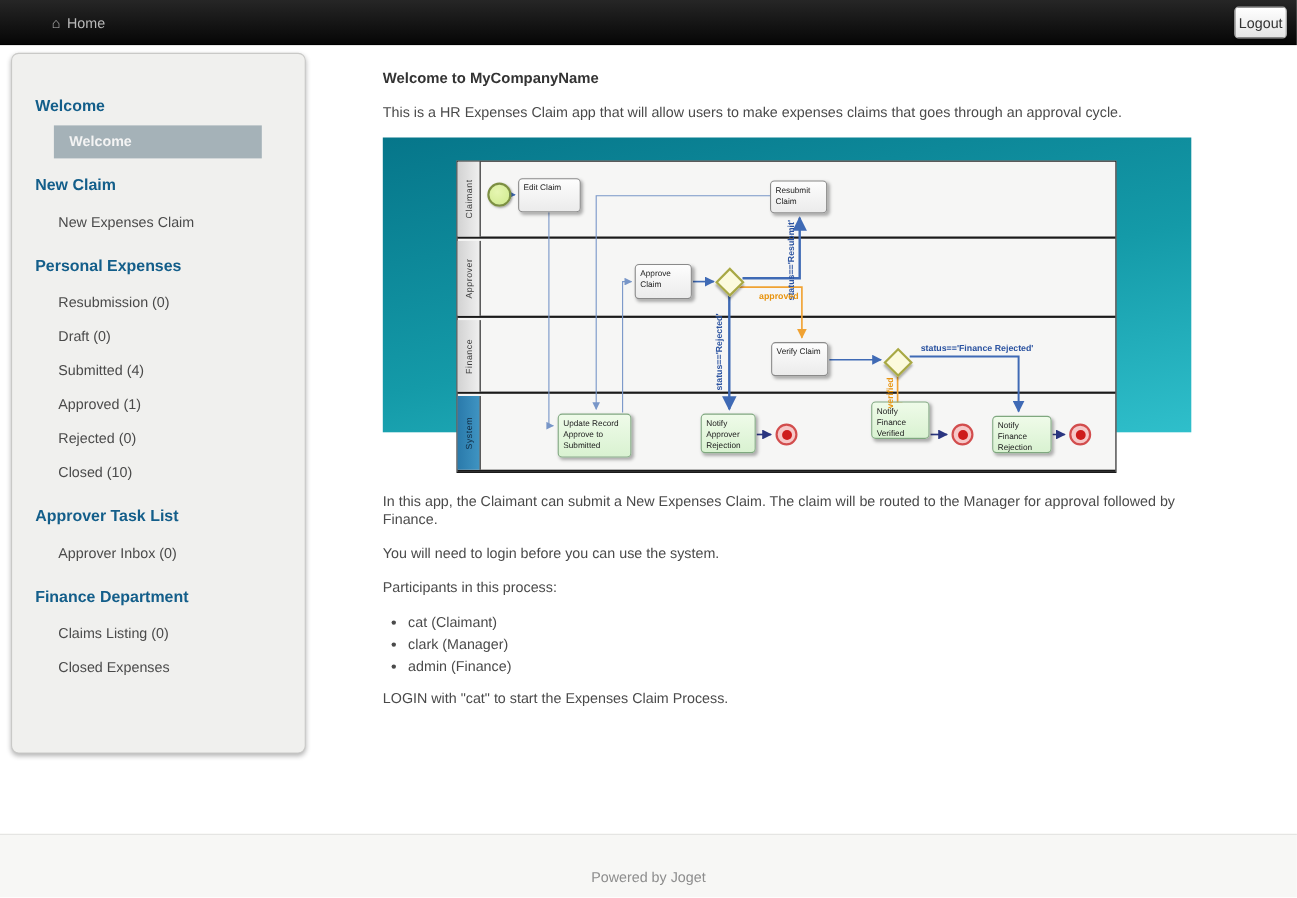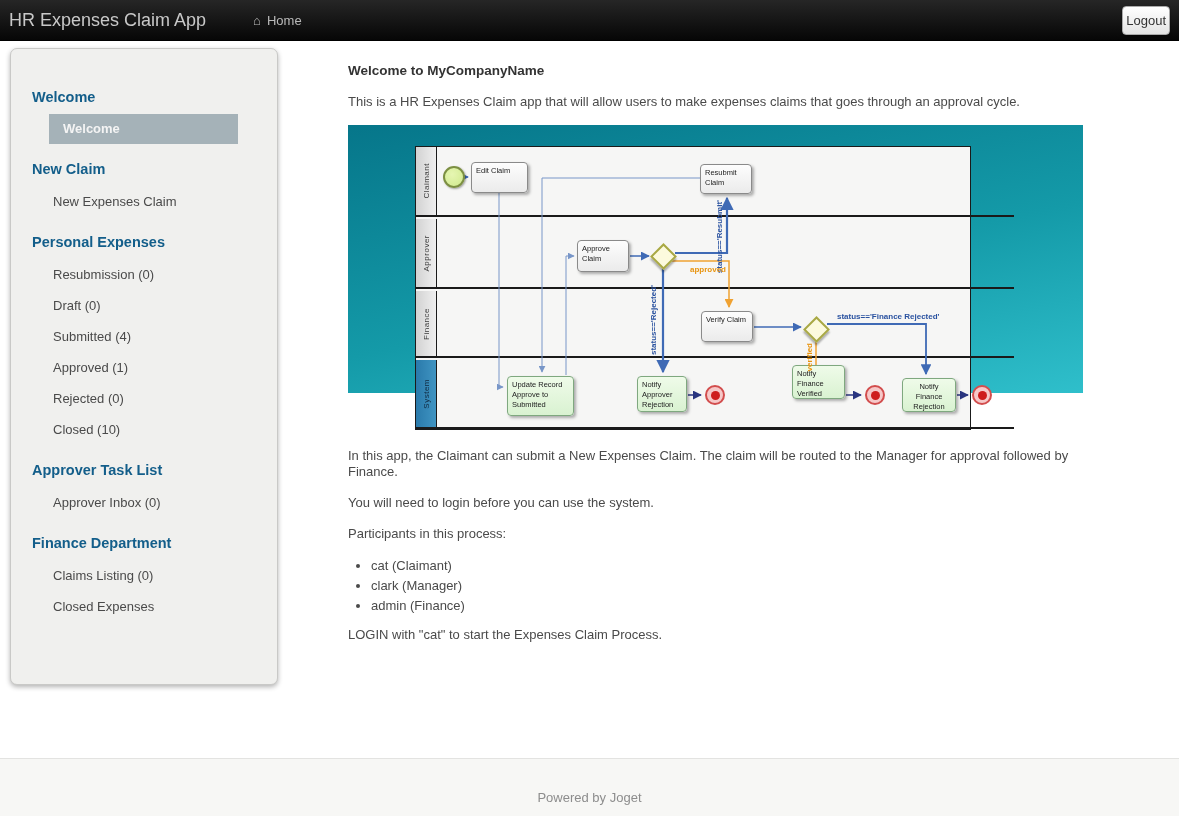--- a/index.html
+++ b/index.html
@@ -59,21 +59,21 @@
   .main ul { margin:2px 0 13px 0; padding-left:23px; }
   .main li { margin:3px 0; line-height:17px; }
 
   
   .diagram-wrap { position:relative; width:735px; height:305px; margin:0 0 18px 0; }
   .diagram-banner {
     position:absolute; left:0; top:0; width:735px; height:268px;
     background:linear-gradient(168deg,#06768a 0%,#149aa8 55%,#2fbfcb 100%);
   }
   .panel {
-    position:absolute; left:67px; top:21px; width:556px; height:284px;
+    position:absolute; left:67px; top:21px; width:600px; height:284px;
     background:#f6f6f5; border:1px solid #1a1a1a;
   }
   .lane { position:absolute; left:0; width:598px; border-bottom:2px solid #1a1a1a; }
   .lane:last-of-type { border-bottom:none; }
   .lane-head {
     position:absolute; left:0; top:0; bottom:0; width:21px;
     background:linear-gradient(90deg,#d2d2d2 0%,#efefef 100%);
     border-right:1px solid #1a1a1a;
     display:flex; align-items:center; justify-content:center;
   }
@@ -124,21 +124,20 @@
     position:absolute; left:0; top:758px; width:1179px; height:58px;
     background:#f7f7f5; border-top:1px solid #e3e3e1;
     text-align:center;
   }
   .footer-text { margin-top:31px; color:#8d8d8d; font-size:13px; }
 </style>
 </head>
 <body>
 
 <div class="navbar">
-  <div class="brand">HR Expenses Claim App</div>
   <div class="home-link">
     <span class="home-glyph">⌂</span>
     <span>Home</span>
   </div>
   <button class="logout-btn">Logout</button>
 </div>
 
 <div class="sidebar">
   <div class="side-section">
     <div class="side-heading">Welcome</div>
@@ -237,21 +236,21 @@
       <div class="gateway" style="left:391px; top:173px;"></div>
       <div class="task sys" style="left:91px; top:229px; width:67px; height:40px;">Update Record Approve to Submitted</div>
       <div class="task sys" style="left:221px; top:229px; width:50px; height:36px;">Notify Approver Rejection</div>
       <div class="end-event" style="left:289px; top:238px;">
           <div class="dot"></div>
         </div>
       <div class="task sys" style="left:376px; top:218px; width:53px; height:34px;">Notify Finance Verified</div>
       <div class="end-event" style="left:449px; top:238px;">
           <div class="dot"></div>
         </div>
-      <div class="task sys" style="left:486px; top:231px; width:54px; height:34px;text-align:center;">Notify Finance Rejection</div>
+      <div class="task sys" style="left:486px; top:231px; width:54px; height:34px;">Notify Finance Rejection</div>
       <div class="end-event" style="left:556px; top:238px;">
           <div class="dot"></div>
         </div>
 
       <span class="edge-label blue vert" style="left:299px; top:53px;">status=='Resubmit'</span>
       <span class="edge-label blue vert" style="left:233px; top:138px;">status=='Rejected'</span>
       <span class="edge-label orange" style="left:274px; top:118px;">approved</span>
       <span class="edge-label orange vert" style="left:389px; top:196px;">verified</span>
       <span class="edge-label blue" style="left:421px; top:165px;">status=='Finance Rejected'</span>
     </div>

